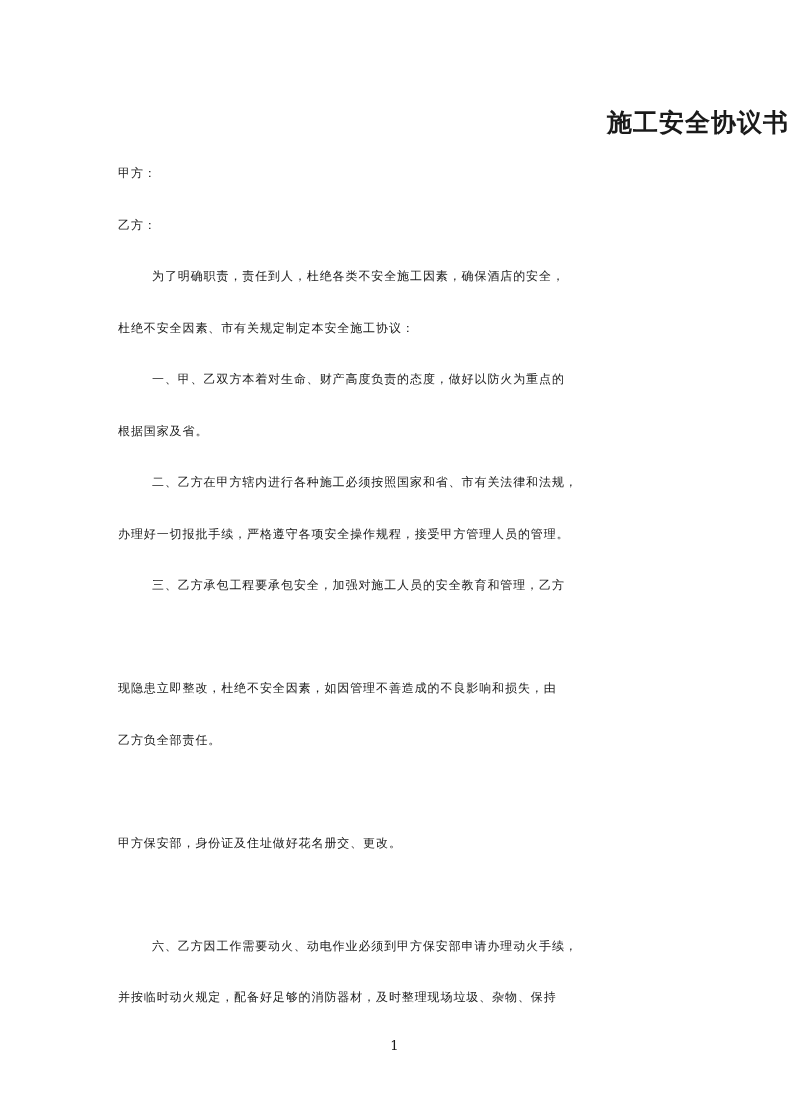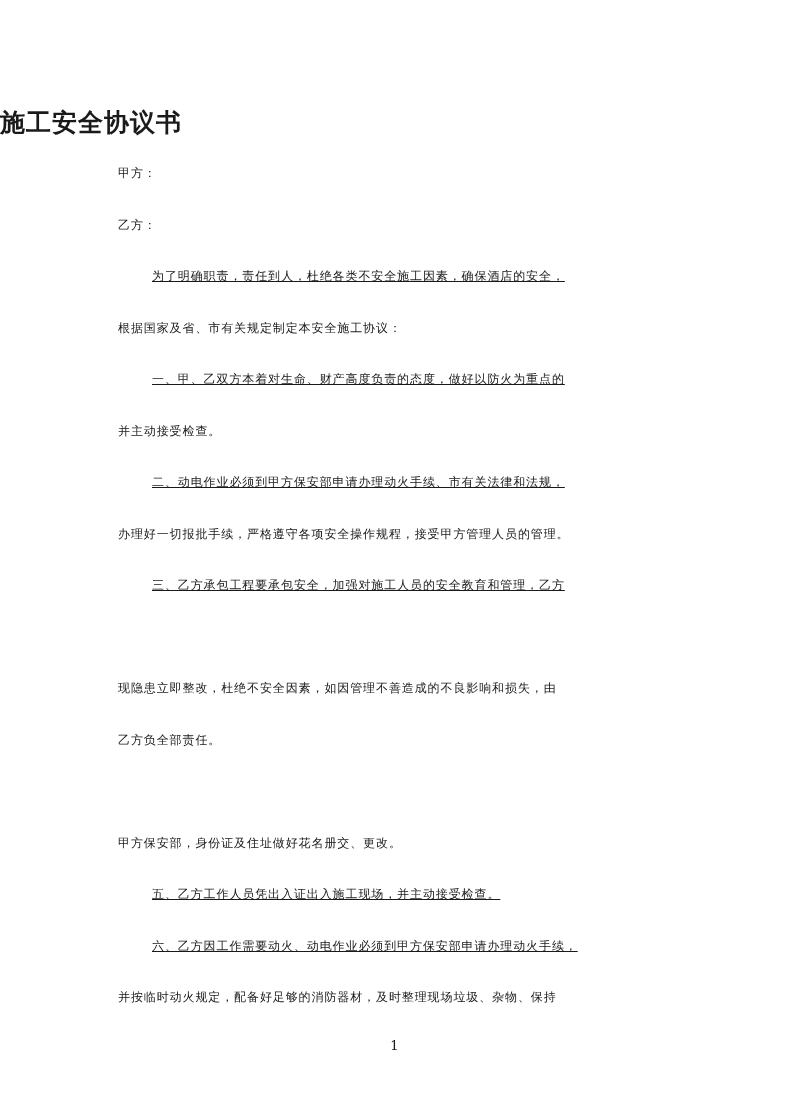--- a/index.html
+++ b/index.html
@@ -1,49 +1,48 @@
 <!DOCTYPE html>
 <html><head>
 <meta charset="utf-8">
 <style>
   html, body { margin: 0; padding: 0; background: #ffffff; }
   body { width: 789px; height: 1118px; position: relative; overflow: hidden;
          font-family: "DejaVu Serif", "Liberation Serif", serif; color: #1a1a1a; }
   .page { position: absolute; left: 0; top: 0; width: 789px; height: 1118px; background: #fff; }
-  .title { position: absolute; left: 0; width: 789px; top: 105px; text-align: left;
+  .title { position: absolute; left: 0; width: 789px; top: 105px; text-align: right;
            font-size: 25px; font-weight: bold; letter-spacing: 1px; line-height: 36px; }
   .line { position: absolute; left: 118px; font-size: 12px; line-height: 22px;
           white-space: nowrap; letter-spacing: 0.9px; }
-  .indent { left: 152px; text-decoration: underline; }
+  .indent { left: 152px; }
   .page-number { position: absolute; left: 0; width: 789px; top: 1037px; text-align: center;
                  font-size: 13px; line-height: 18px; }
 </style>
 </head>
 <body>
 
 <div class="page">
   <div class="title">施工安全协议书</div>
 
   <div class="line" style="top:162px">甲方：</div>
   <div class="line" style="top:214px">乙方：</div>
 
   <div class="line indent" style="top:265px">为了明确职责，责任到人，杜绝各类不安全施工因素，确保酒店的安全，</div>
-  <div class="line" style="top:317px">根据国家及省、市有关规定制定本安全施工协议：</div>
+  <div class="line" style="top:317px">杜绝不安全因素、市有关规定制定本安全施工协议：</div>
 
   <div class="line indent" style="top:368px">一、甲、乙双方本着对生命、财产高度负责的态度，做好以防火为重点的</div>
-  <div class="line" style="top:420px">并主动接受检查。</div>
+  <div class="line" style="top:420px">根据国家及省。</div>
 
-  <div class="line indent" style="top:471px">二、动电作业必须到甲方保安部申请办理动火手续、市有关法律和法规，</div>
+  <div class="line indent" style="top:471px">二、乙方在甲方辖内进行各种施工必须按照国家和省、市有关法律和法规，</div>
   <div class="line" style="top:523px">办理好一切报批手续，严格遵守各项安全操作规程，接受甲方管理人员的管理。</div>
 
   <div class="line indent" style="top:574px">三、乙方承包工程要承包安全，加强对施工人员的安全教育和管理，乙方</div>
   <div class="line" style="top:677px">现隐患立即整改，杜绝不安全因素，如因管理不善造成的不良影响和损失，由</div>
   <div class="line" style="top:729px">乙方负全部责任。</div>
 
   <div class="line" style="top:832px">甲方保安部，身份证及住址做好花名册交、更改。</div>
 
-  <div class="line indent" style="top:883px">五、乙方工作人员凭出入证出入施工现场，并主动接受检查。</div>
 
   <div class="line indent" style="top:935px">六、乙方因工作需要动火、动电作业必须到甲方保安部申请办理动火手续，</div>
   <div class="line" style="top:986px">并按临时动火规定，配备好足够的消防器材，及时整理现场垃圾、杂物、保持</div>
 
   <div class="page-number">1</div>
 </div>
 
 </body></html>

